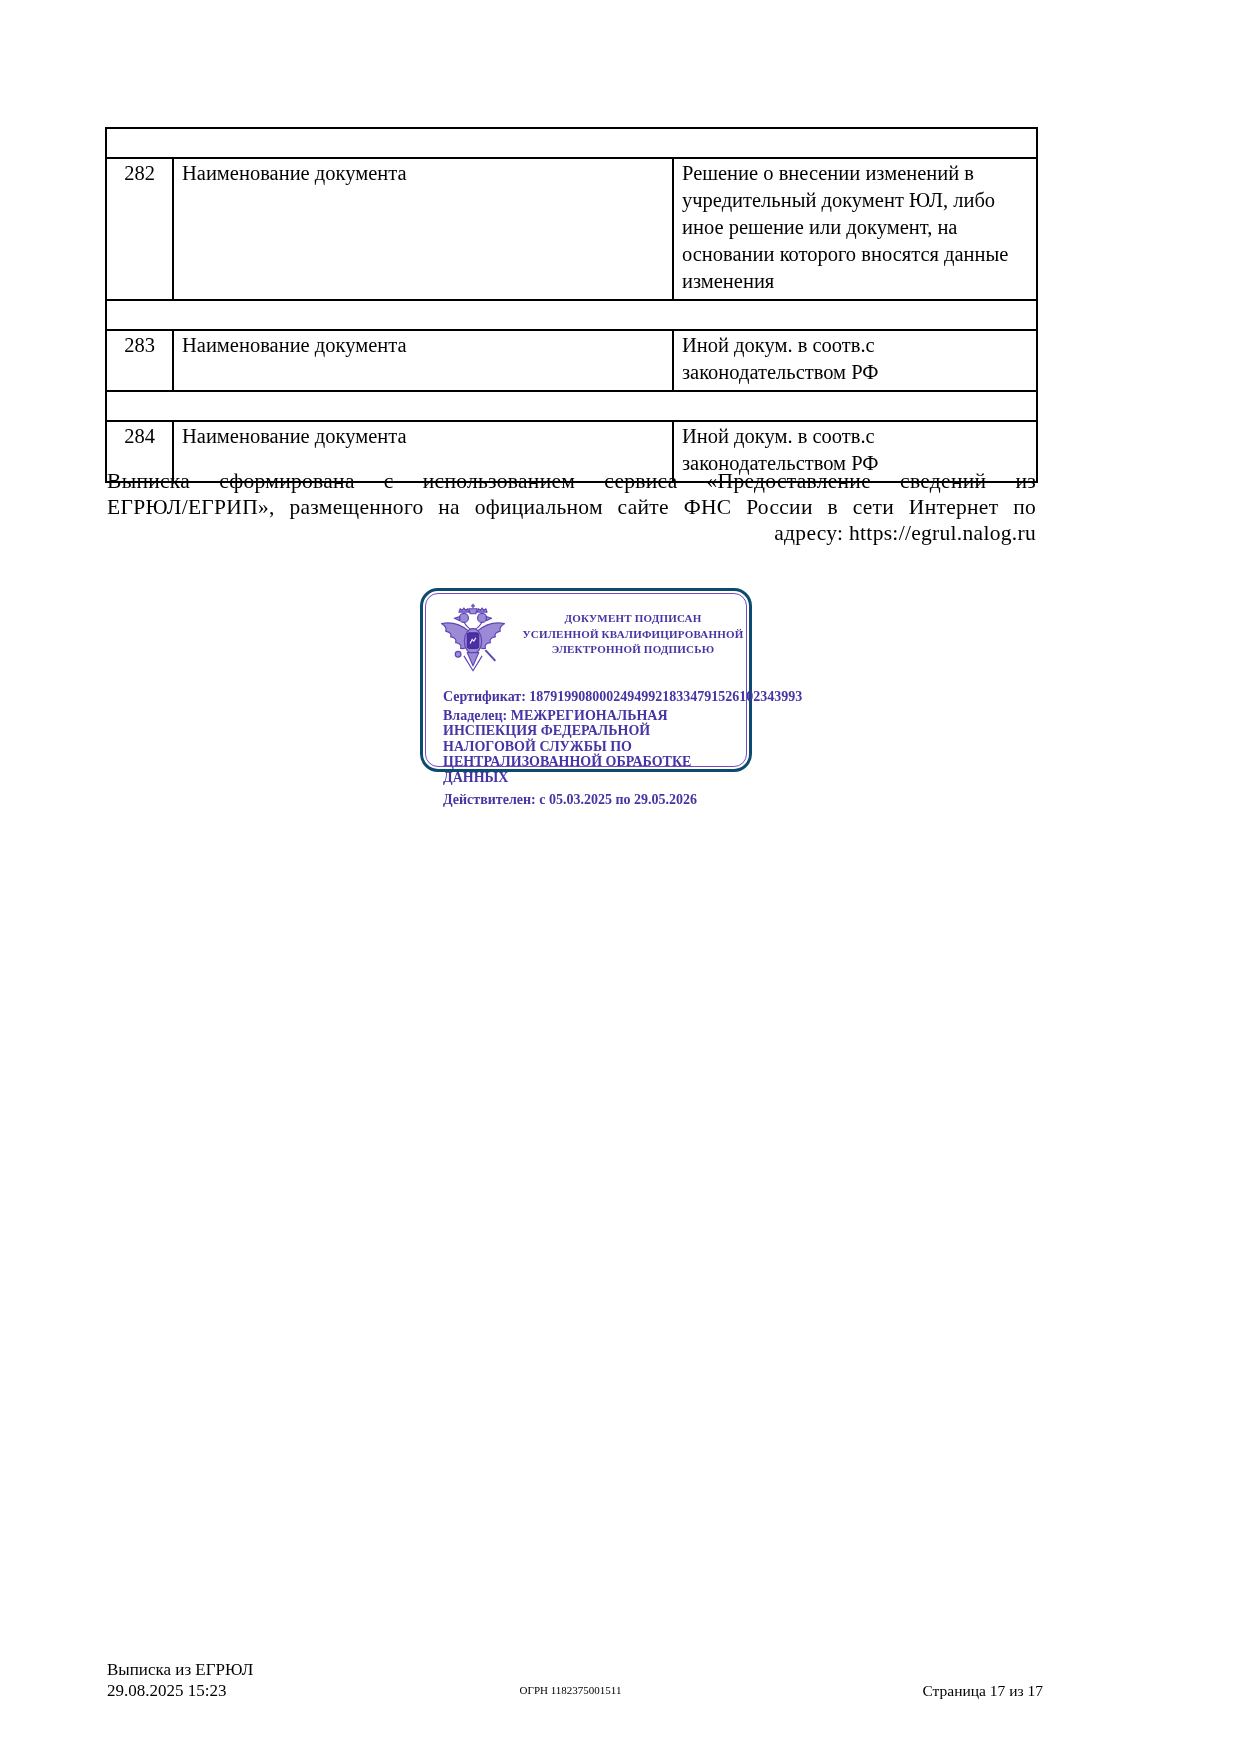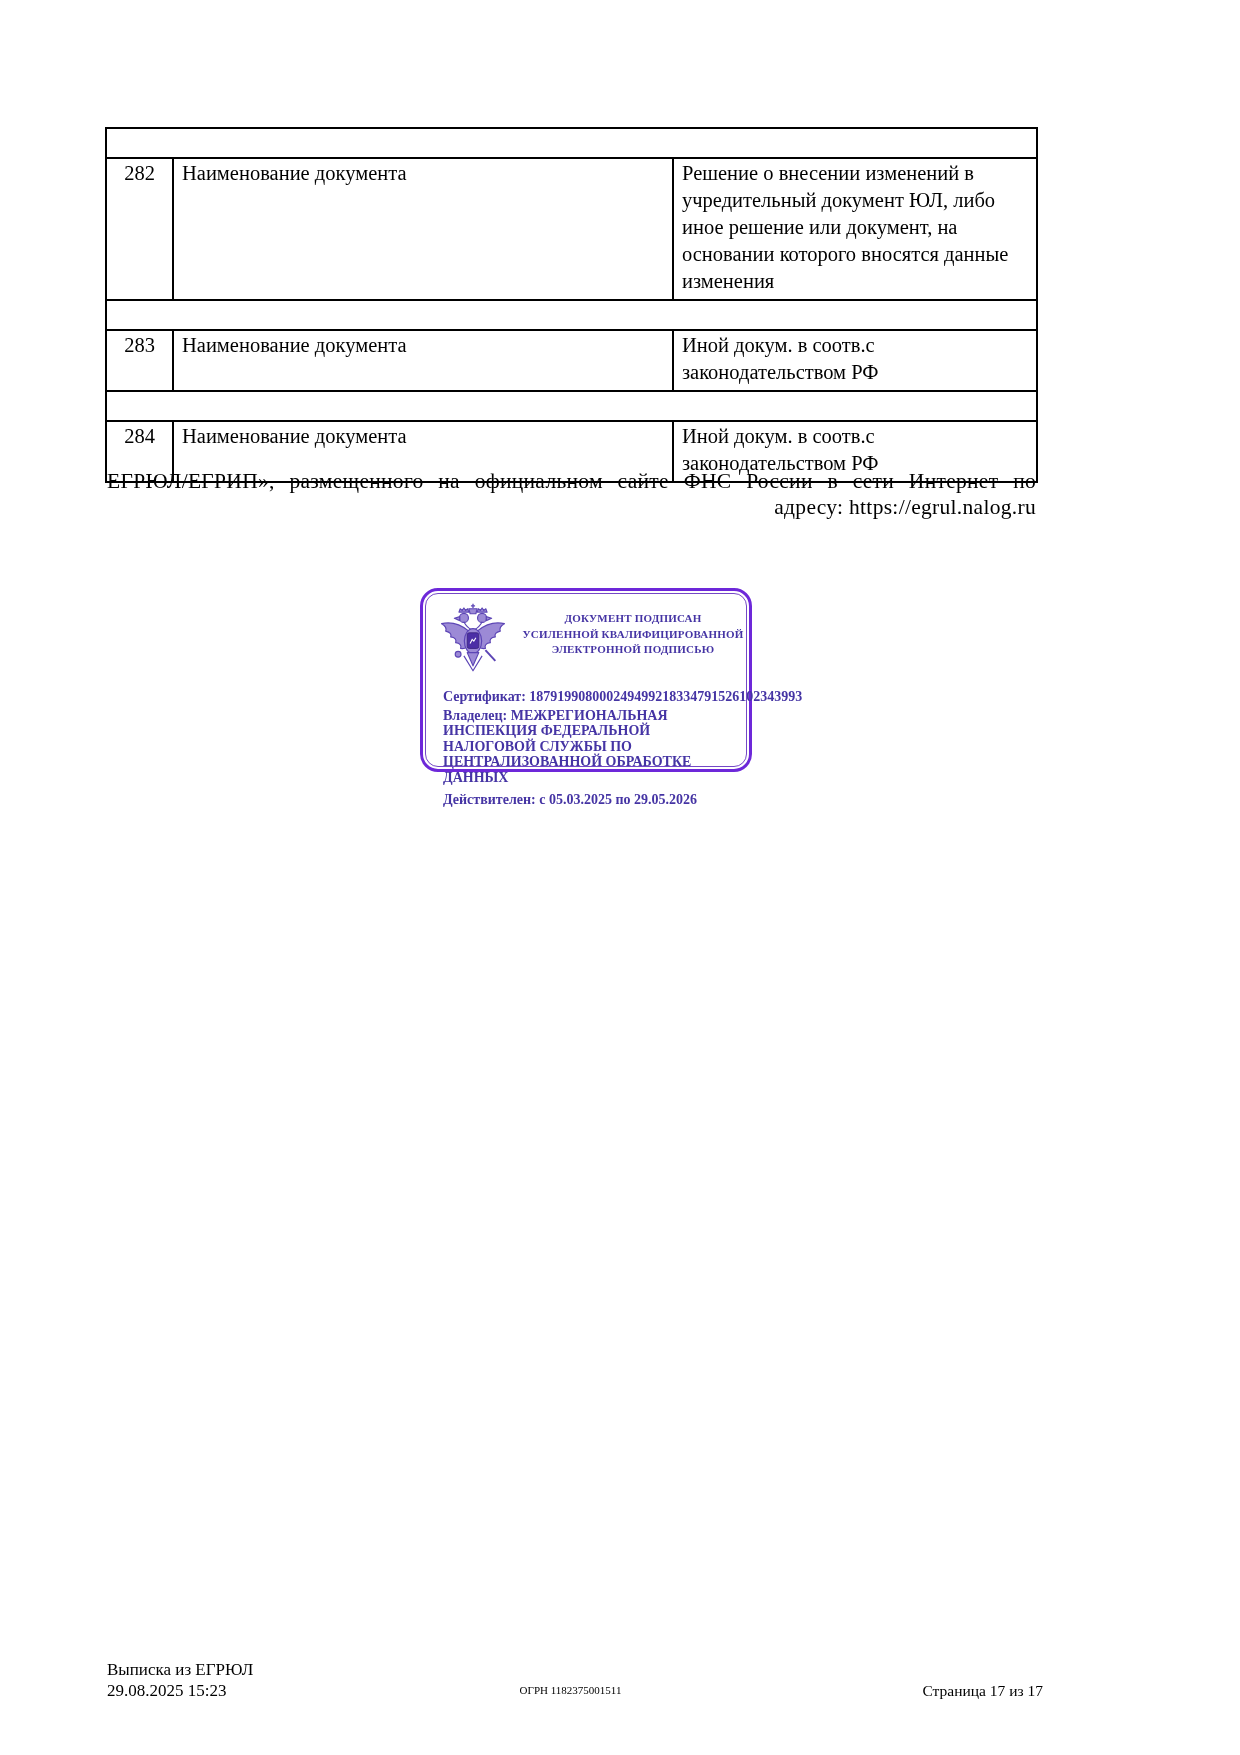--- a/index.html
+++ b/index.html
@@ -24,21 +24,21 @@
   
   .note{
     position:absolute;left:107px;top:468px;width:929px;
     font-size:21.5px;line-height:26px;letter-spacing:0.3px;
   }
   .note .jline{text-align:justify;text-align-last:justify;}
   .note .lline{text-align:right;margin-left:9px;}
   
   .stamp{
     position:absolute;left:420px;top:588px;width:332px;height:184px;
-    box-sizing:border-box;border:3px solid #6d28d9;border-radius:18px;
+    box-sizing:border-box;border:3px solid #0c4a6e;border-radius:18px;
     background:#fff;
   }
   .stamp::after{
     content:"";position:absolute;inset:2px;border:1px solid #7448c6;
     border-radius:13px;pointer-events:none;
   }
   .stamp-eagle{position:absolute;left:12px;top:12px;width:76px;height:86px;}
   .stamp-title{
     position:absolute;left:98px;right:4px;top:20px;text-align:center;
     font-weight:bold;font-size:11px;line-height:15.5px;color:#4534a4;
@@ -98,20 +98,21 @@
         </tr>
       <tr>
         <td class="num">284</td>
         <td class="label">Наименование документа</td>
         <td class="value">Иной докум. в соотв.с законодательством РФ</td>
       </tr>
     </tbody>
   </table>
 
   <div class="note">
+    <div class="jline">Выписка сформирована с использованием сервиса «Предоставление сведений из</div>
     <div class="jline">ЕГРЮЛ/ЕГРИП», размещенного на официальном сайте ФНС России в сети Интернет по</div>
     <div class="lline">адресу: https://egrul.nalog.ru</div>
   </div>
 
   <div class="stamp">
 
     <svg class="stamp-eagle" viewBox="0 0 90 104" xmlns="http://www.w3.org/2000/svg" aria-hidden="true">
       <g fill="#9c8ad6" stroke="#5c45b5" stroke-width="1.4" stroke-linejoin="round">
 
         <path d="M45 1 v5 M42.5 3.5 h5" fill="none" stroke-width="1.6"></path>

